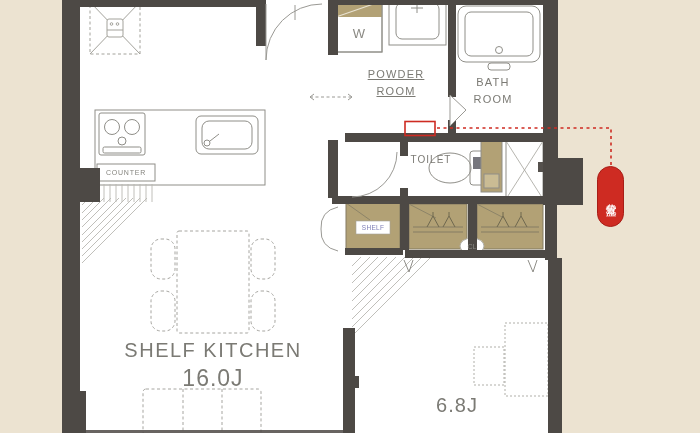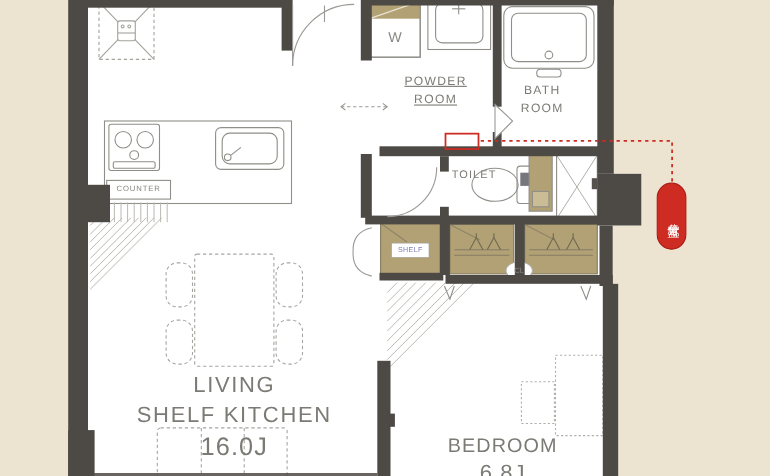--- a/index.html
+++ b/index.html
@@ -242,27 +242,25 @@
       <polyline points="348,94 352,97 348,100"></polyline>
     </g>
 
     <g fill="none" stroke="#ce2b22">
       <rect x="405" y="121.5" width="30" height="14" stroke-width="1.6"></rect>
       <polyline points="437,128 611,128 611,166" stroke-width="1.6" stroke-dasharray="3,3.5"></polyline>
     </g>
   </svg>
 
   <div class="lbl lbl-ldk">
-    <div>LIVING</div>
     <div>SHELF KITCHEN</div>
     <div class="size">16.0J</div>
   </div>
 
   <div class="lbl lbl-bedroom">
-    <div>BEDROOM</div>
     <div class="size">6.8J</div>
   </div>
 
   <div class="lbl lbl-powder">
     <div>POWDER</div>
     <div>ROOM</div>
   </div>
 
   <div class="lbl lbl-bath">
     <div>BATH</div>

